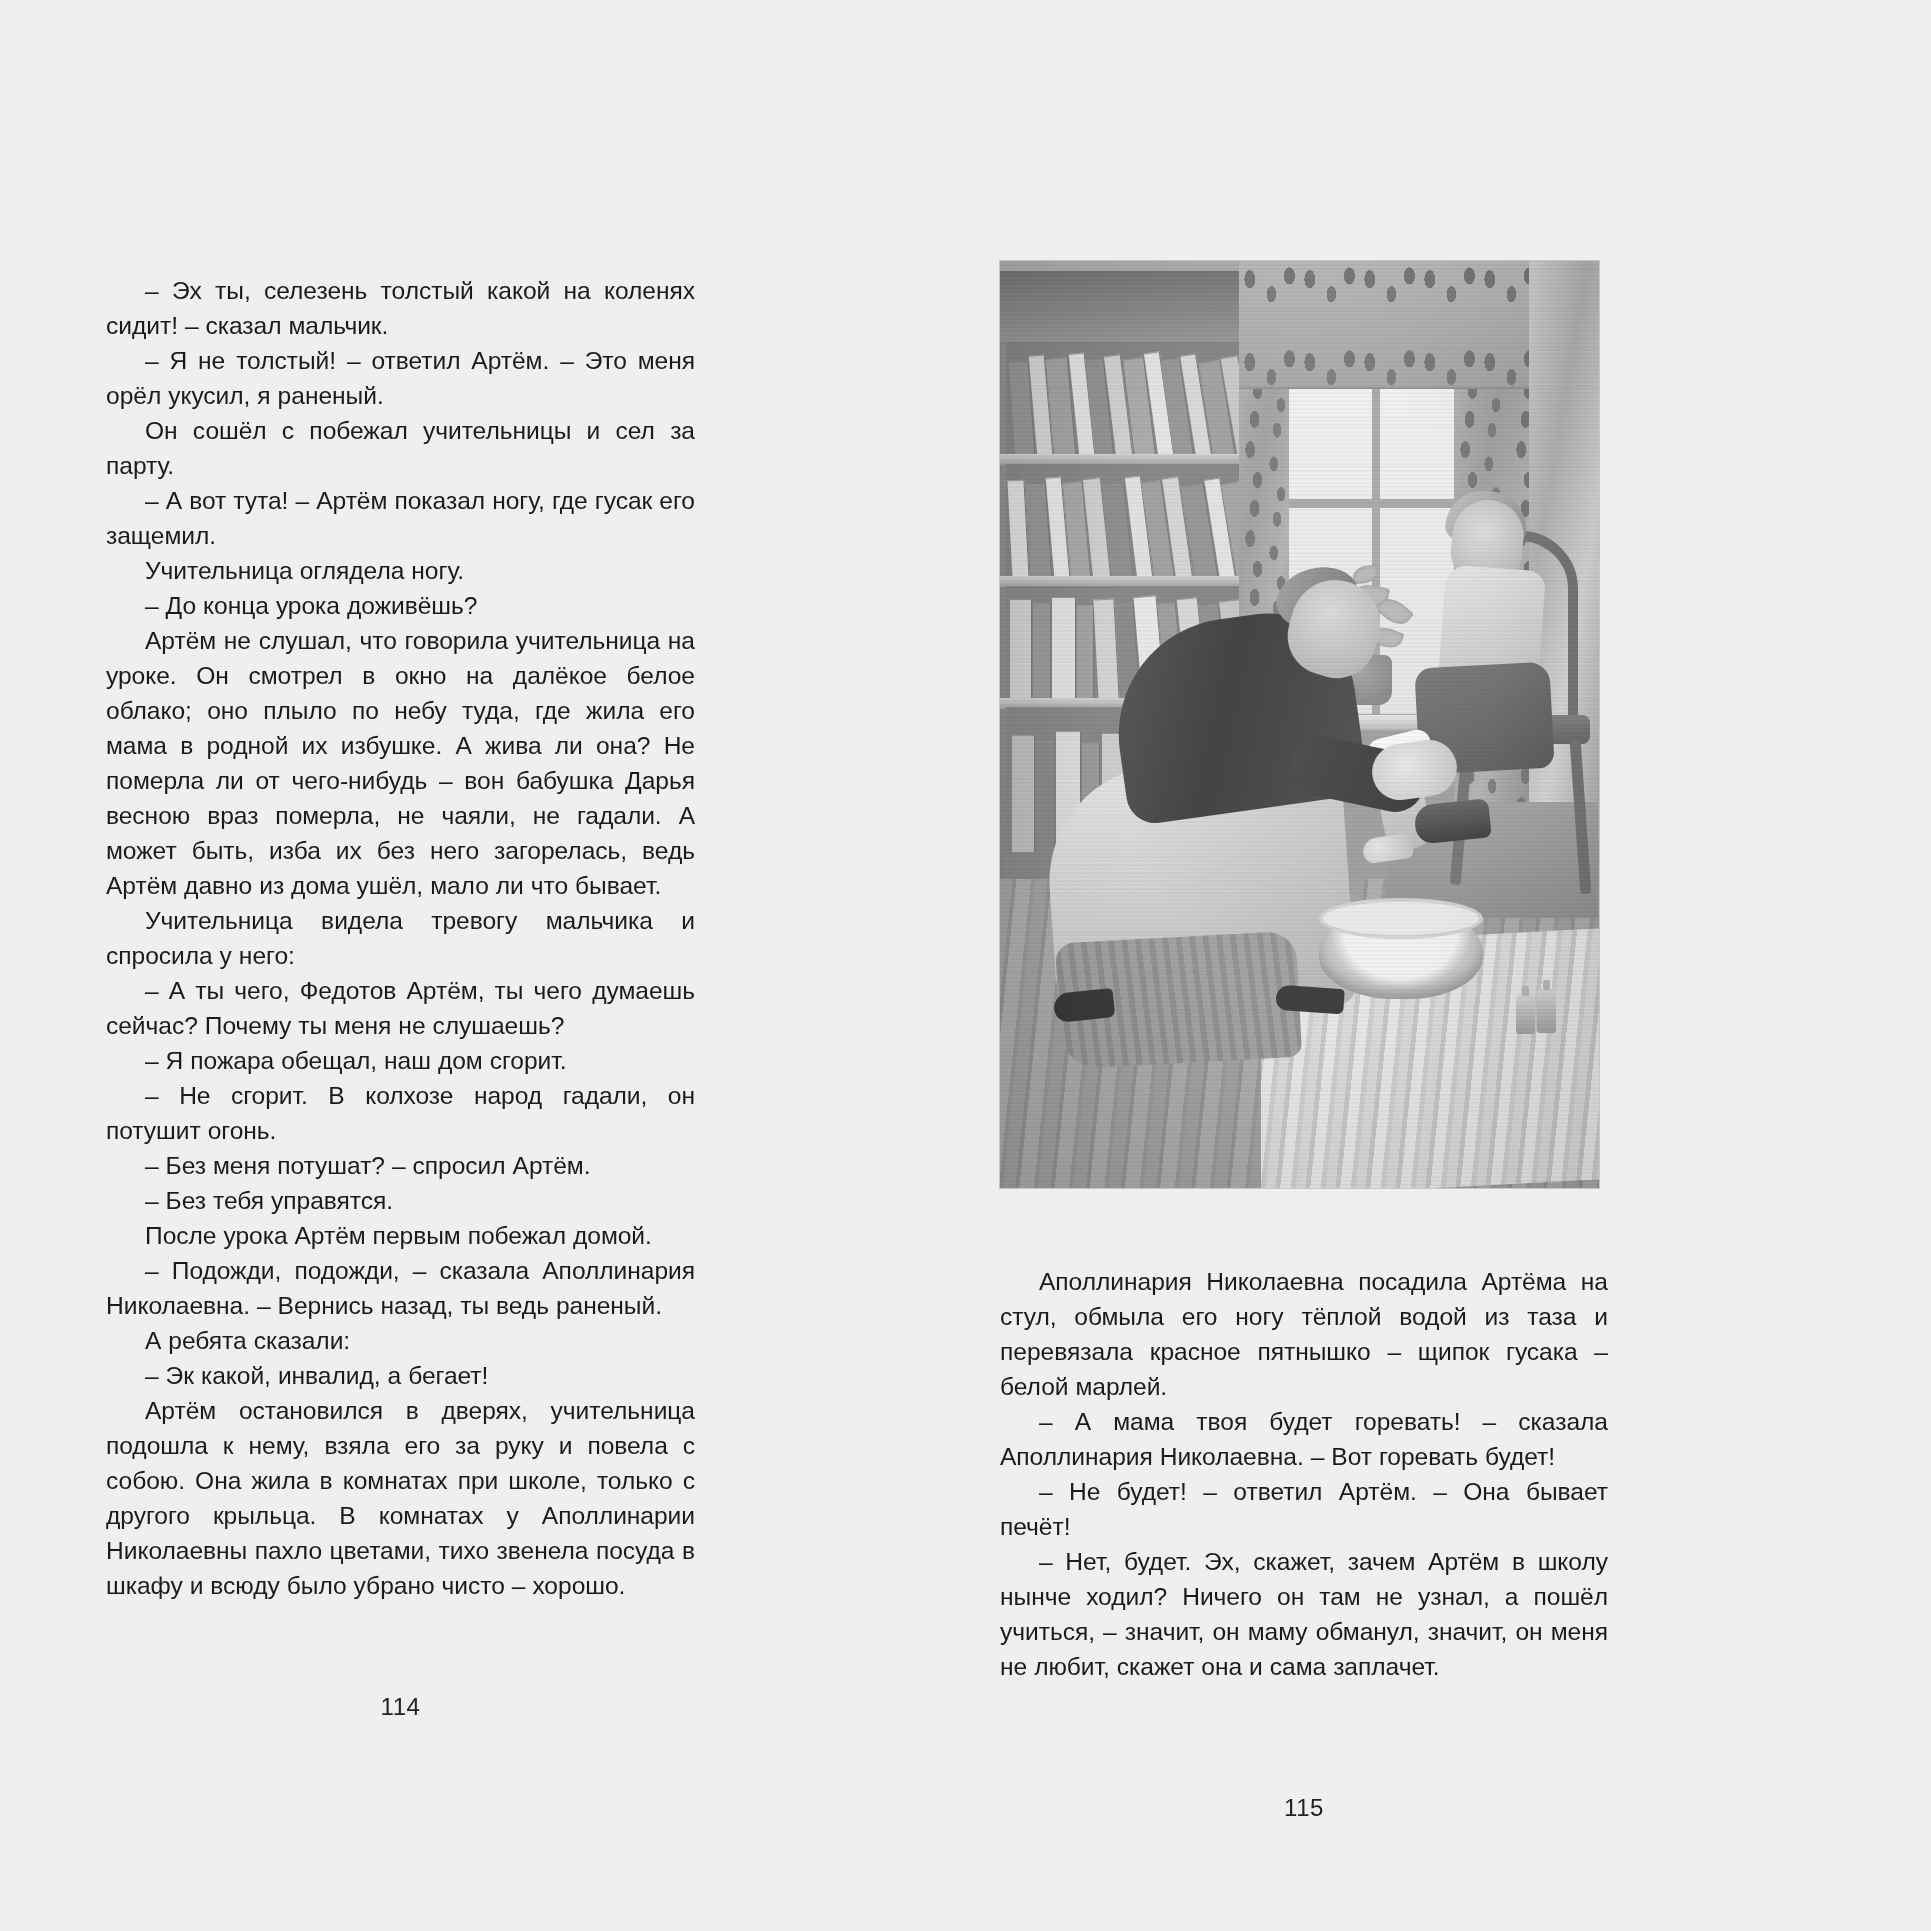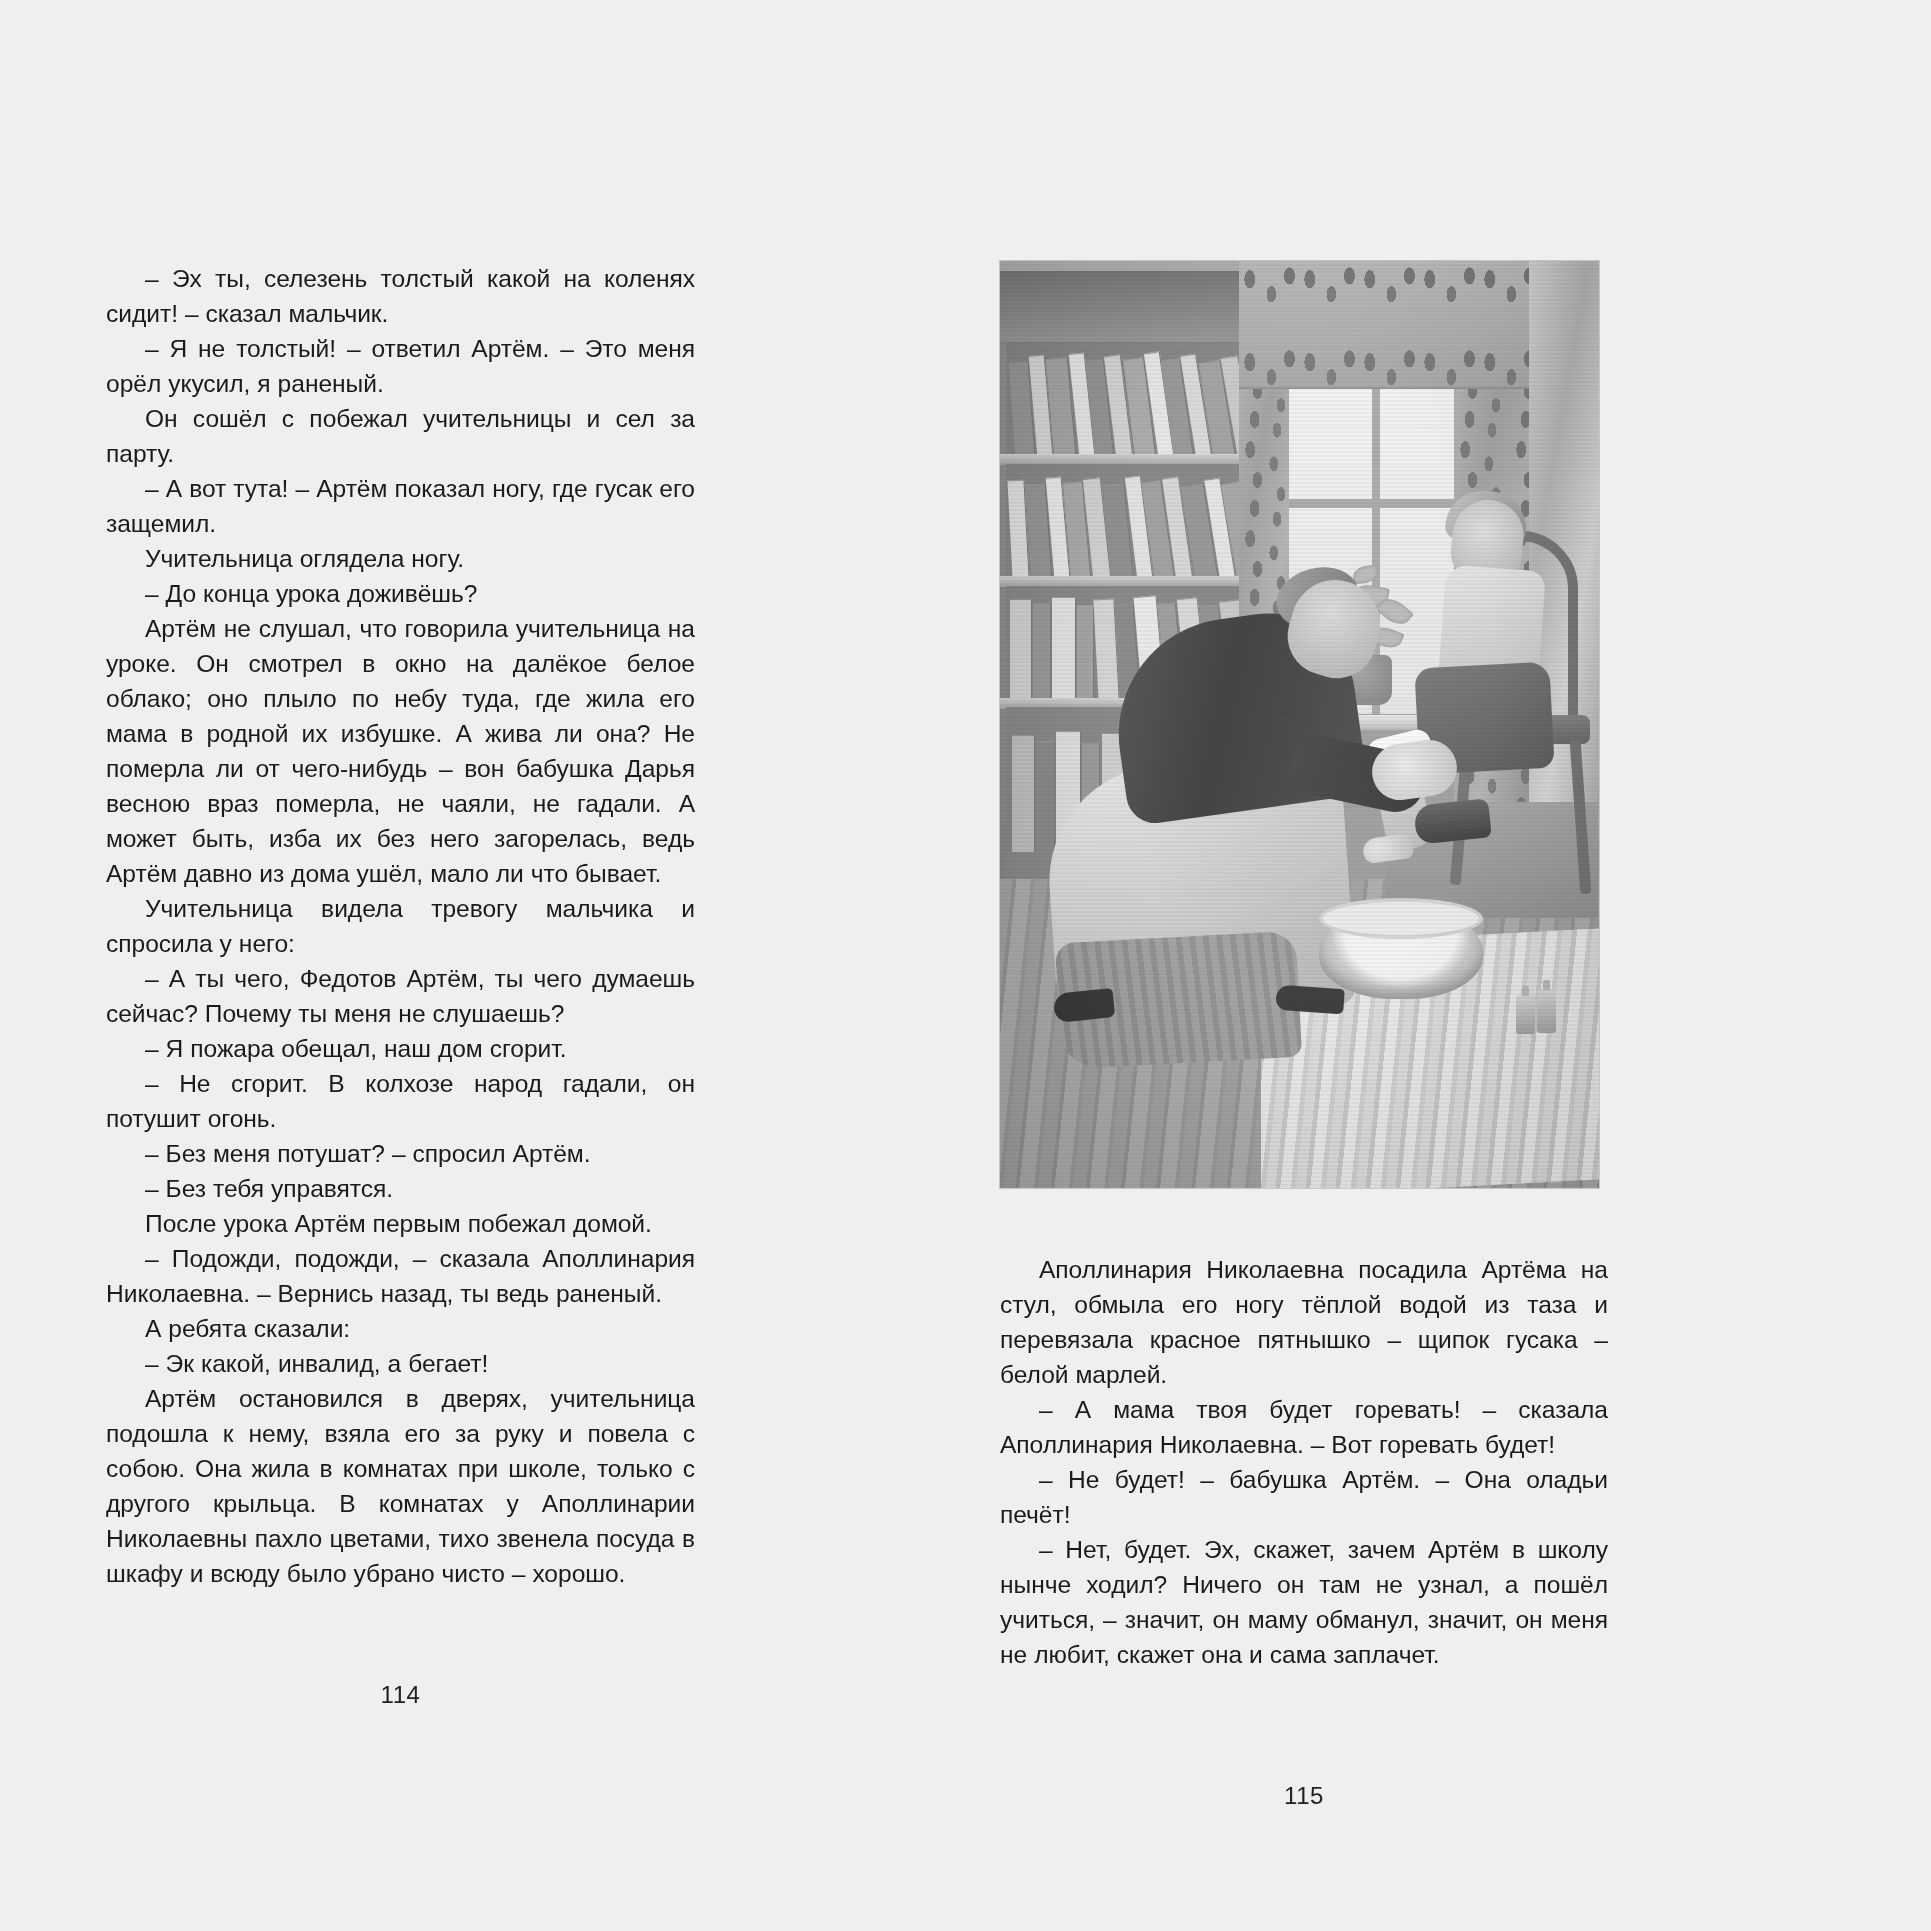--- a/index.html
+++ b/index.html
@@ -36,20 +36,21 @@
   .column {
     width: 589px;
     font-size: 24.6px;
     line-height: 35px;
     text-align: justify;
     text-justify: inter-word;
     letter-spacing: -0.05px;
     word-spacing: 0.2px;
     -webkit-hyphens: none;
     hyphens: none;
+    margin-top: 12px;
   }
   .page-right .column { width: 608px; }
 
   .column p {
     margin: 0;
     text-indent: 39px;
   }
 
   .folio {
     font-size: 24px;
@@ -511,20 +512,20 @@
         <div class="grain"></div>
         <div class="vignette"></div>
       </div>
     </div>
 
     <div class="illo-caption-gap"></div>
 
     <div class="column">
       <p>Аполлинария Николаевна посадила Артёма на стул, обмыла его ногу тёплой водой из таза и перевязала красное пятнышко – щипок гусака – белой марлей.</p>
       <p>– А мама твоя будет горевать! – сказала Аполлинария Николаевна. – Вот горевать будет!</p>
-      <p>– Не будет! – бабушка Артём. – Она оладьи печёт!</p>
+      <p>– Не будет! – ответил Артём. – Она бывает печёт!</p>
       <p>– Нет, будет. Эх, скажет, зачем Артём в школу нынче ходил? Ничего он там не узнал, а пошёл учиться, – значит, он маму обманул, значит, он меня не любит, скажет она и сама заплачет.</p>
     </div>
     <div class="folio folio-right">115</div>
   </div>
 
 </div>
 
 
 </body></html>

